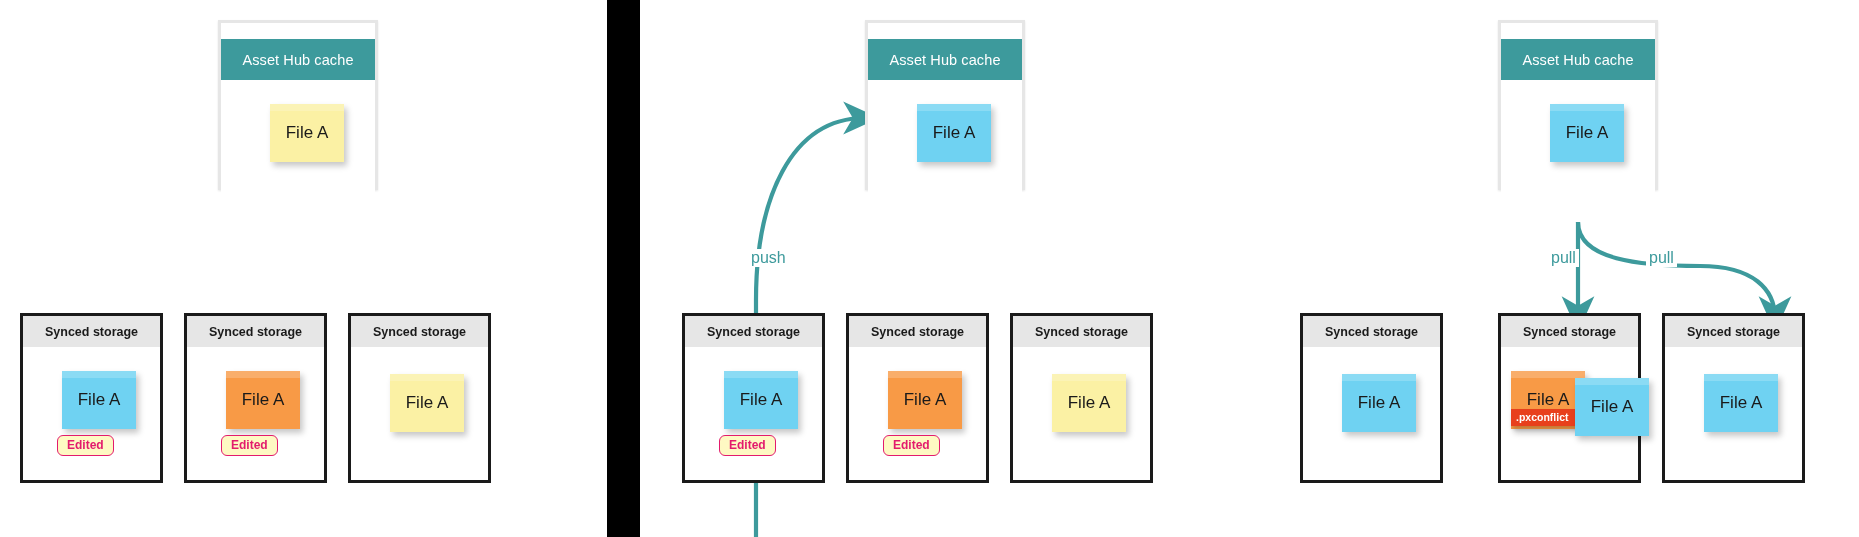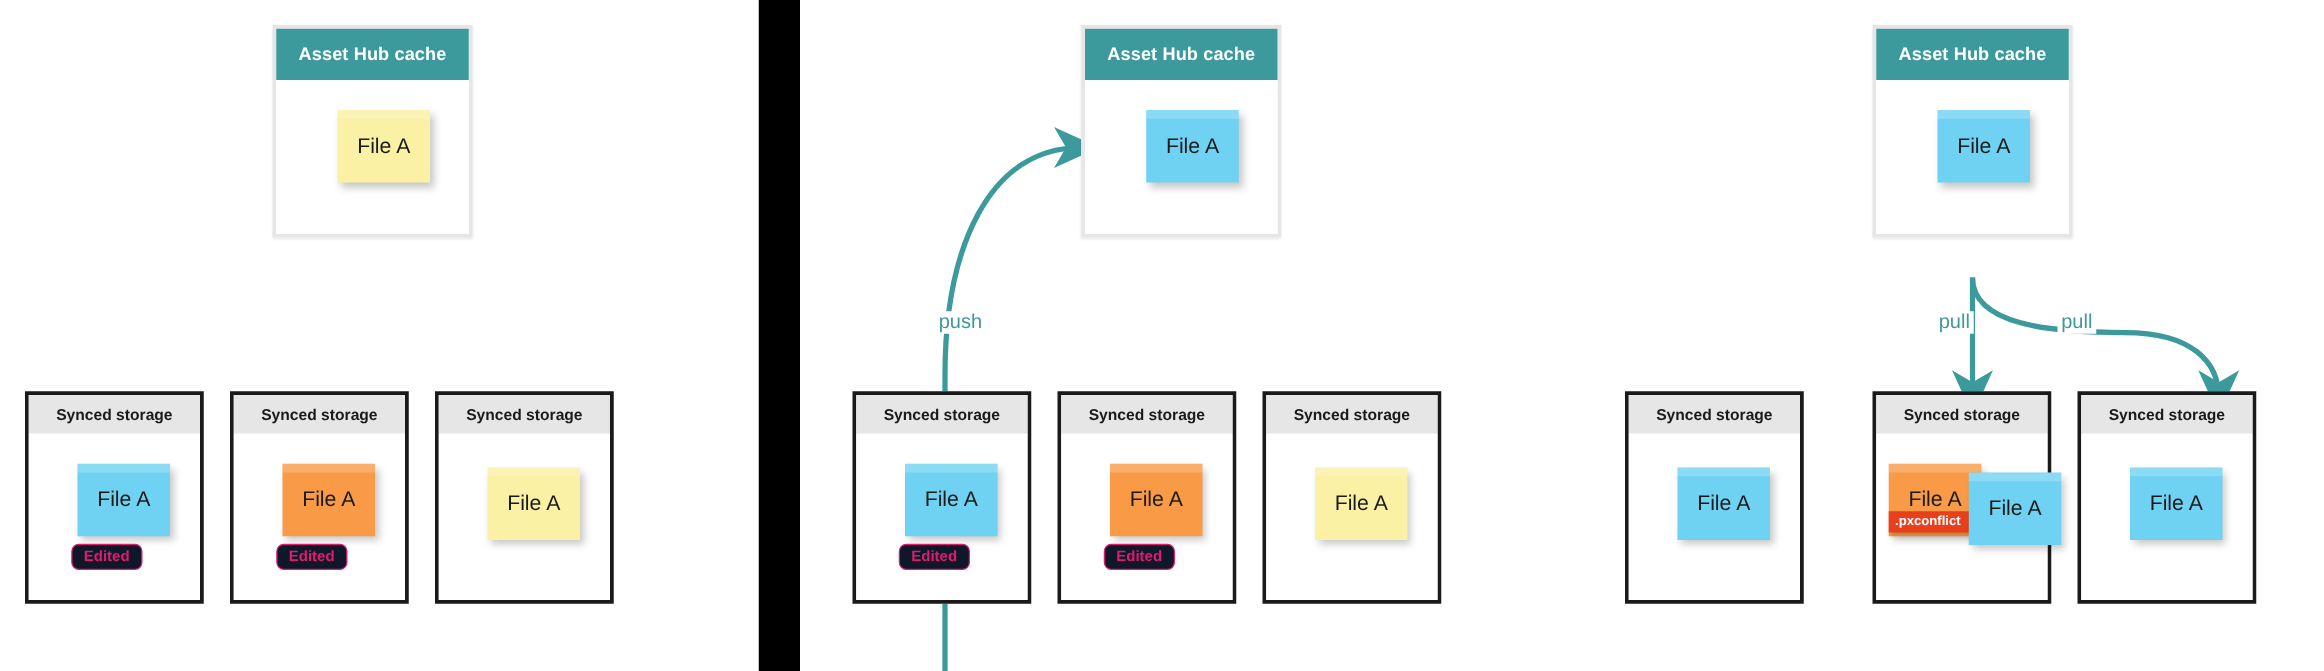--- a/index.html
+++ b/index.html
@@ -31,25 +31,26 @@
     height: 170px;
     background: #ffffff;
     border: 3px solid #e6e6e6;
     box-shadow: 0 1px 2px rgba(0,0,0,0.10);
   }
   .hub-header {
     height: 41px;
     background: #3d9a9c;
     color: #ffffff;
     font-size: 14.5px;
-    font-weight: bold;
+    font-weight: normal;
     display: flex;
     align-items: center;
     justify-content: center;
     letter-spacing: 0.1px;
+    margin-top: 16px;
   }
   .hub-body {
     position: relative;
     height: calc(100% - 41px);
     background: #ffffff;
   }
 
   
   .store-card {
     position: absolute;
@@ -101,21 +102,21 @@
     pointer-events: none;
   }
 
   
   .badge-edited {
     position: absolute;
     padding: 2px 9px 3px 9px;
     border: 1.6px solid #e31b6d;
     border-radius: 6px;
     color: #e31b6d;
-    background: #0f172a;
+    background: #fef9c3;
     font-size: 12px;
     font-weight: bold;
     white-space: nowrap;
   }
   .badge-conflict {
     position: absolute;
     padding: 2px 15px 3px 5px;
     background: #e8401c;
     color: #ffffff;
     font-size: 10.5px;

